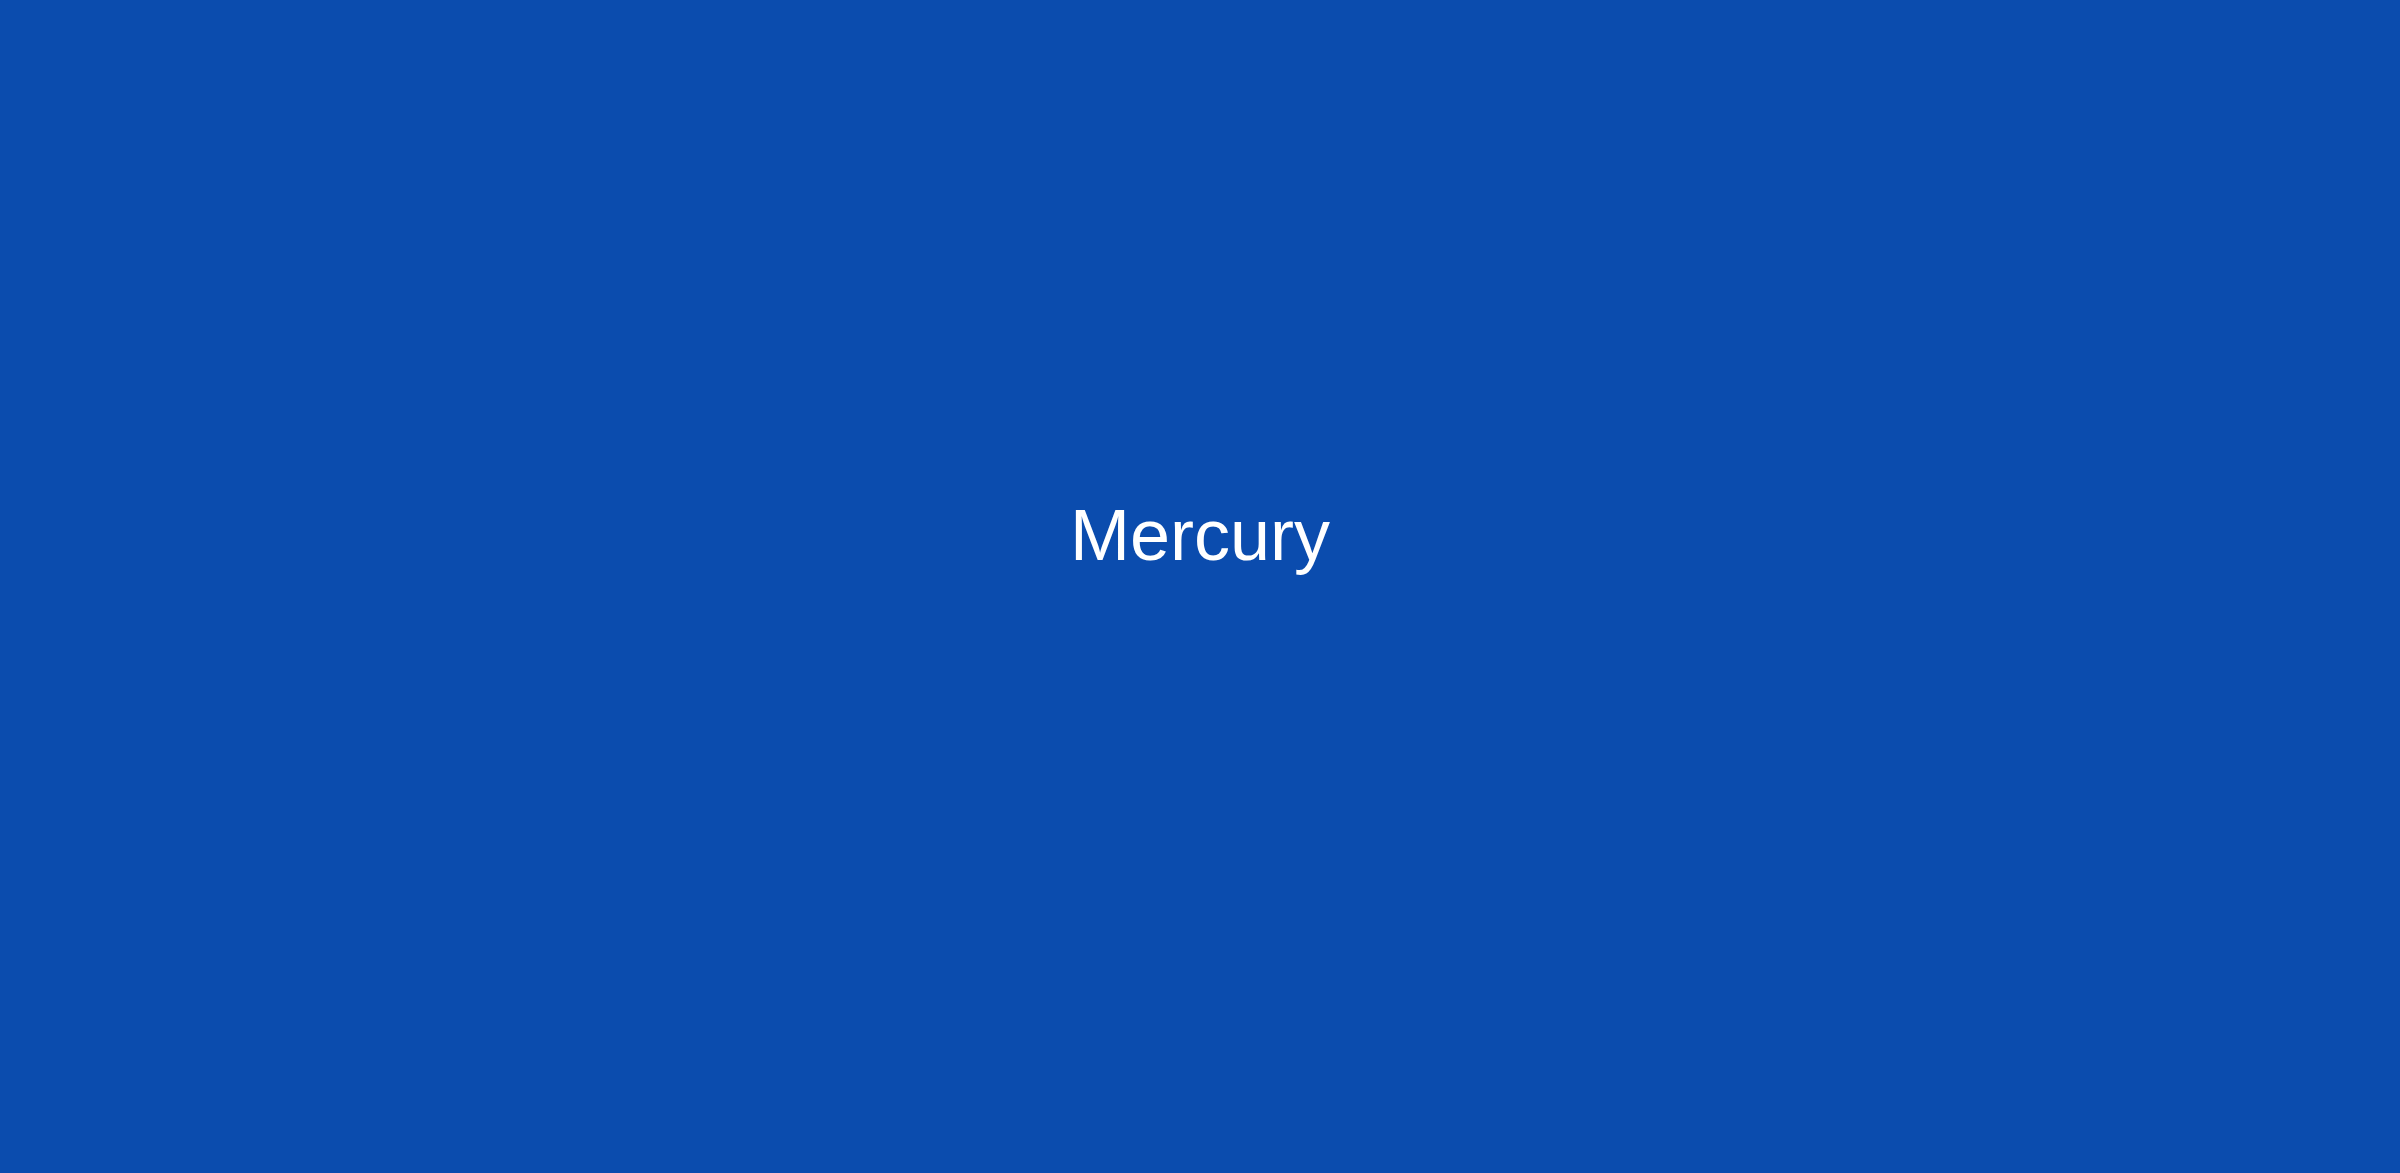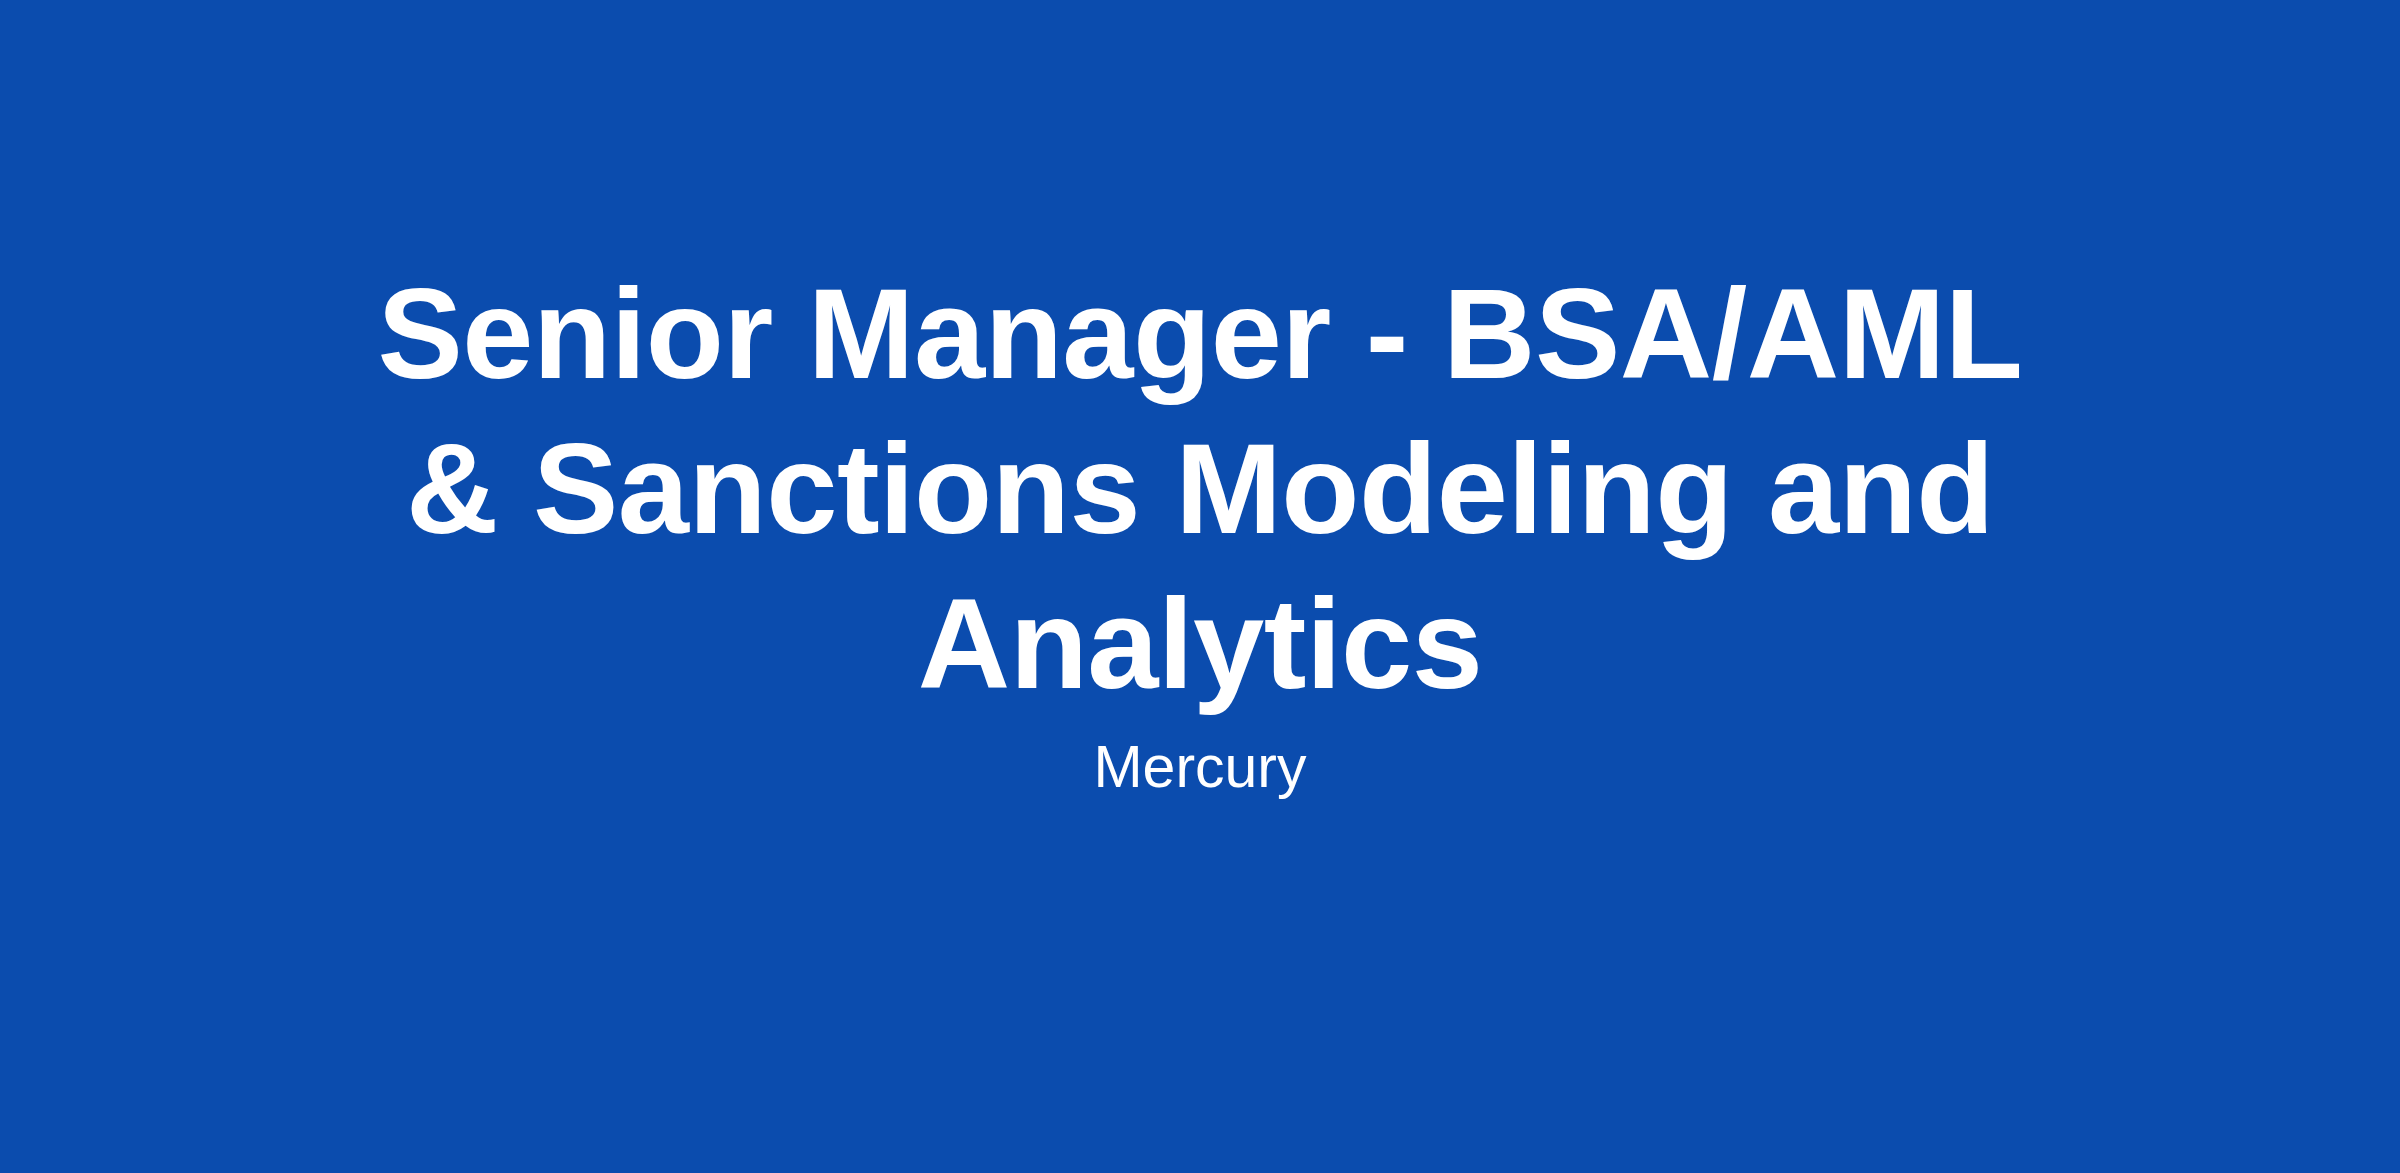--- a/index.html
+++ b/index.html
@@ -35,29 +35,28 @@
     font-weight: 700;
     line-height: 1.21;
     letter-spacing: -0.5px;
     color: #ffffff;
     text-align: center;
     word-wrap: break-word;
   }
 
   .job-company {
     margin: 8px 0 0 0;
-    font-size: 59px;
+    font-size: 72px;
     font-weight: 400;
     line-height: 1.3;
     color: #ffffff;
     text-align: center;
   }
 </style>
 </head>
 <body>
 
 <div class="job-card">
 
-  <h1 class="job-title">Senior Manager - BSA/AML &amp; Sanctions Modeling and Analytics</h1>
 
   <div class="job-company">Mercury</div>
 
 </div>
 
 </body></html>

